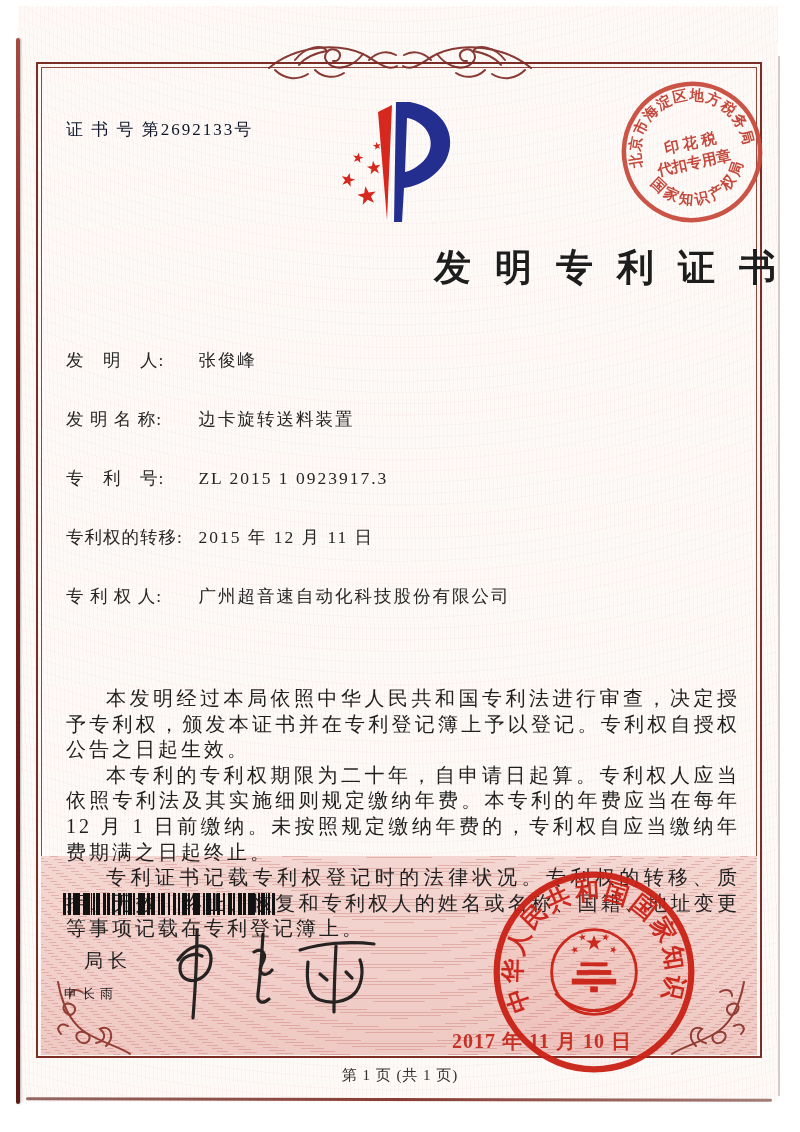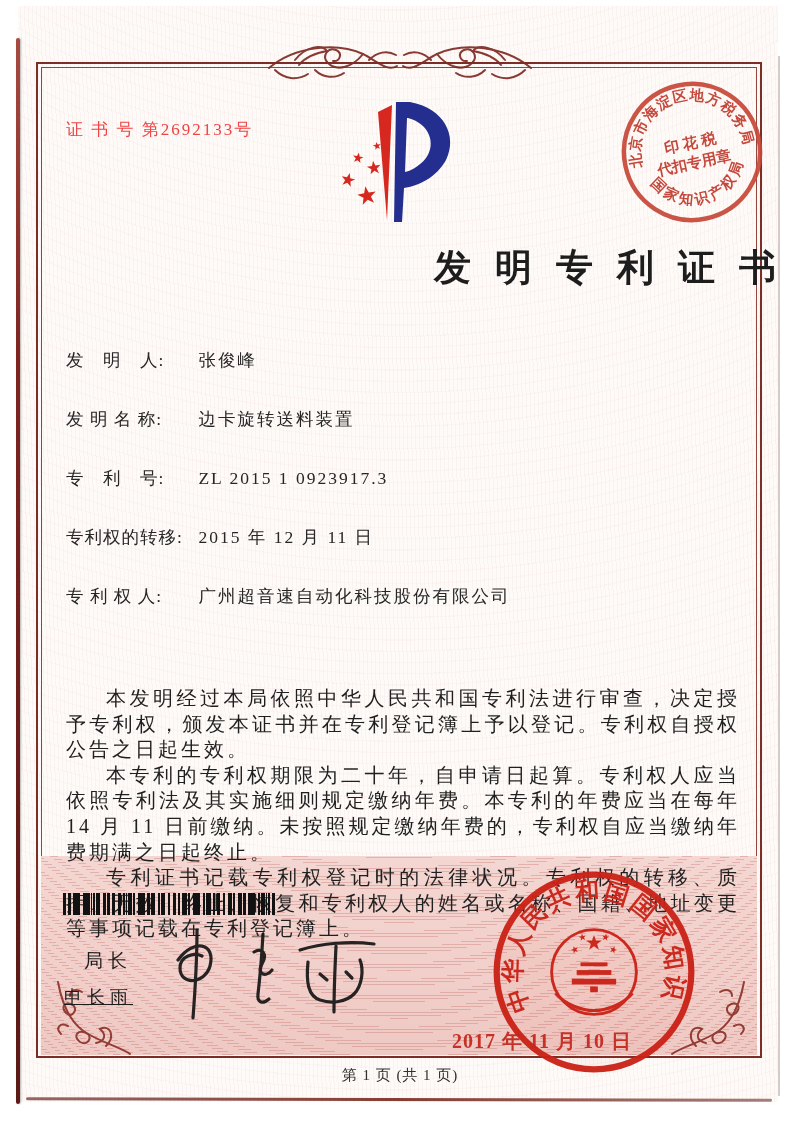--- a/index.html
+++ b/index.html
@@ -26,42 +26,42 @@
   .frame { position:absolute; left:36px; top:62px; width:726px; height:996px;
     border:2px solid #7c2d26; }
   .frame-inner { position:absolute; inset:3px; border:1px solid #94463c; }
 
   
   .pink-band { position:absolute; left:41px; top:856px; width:716px; height:199px;
     background:
       repeating-radial-gradient(140% 120% at 50% 330%, rgba(189,92,86,.30) 0 1px, rgba(189,92,86,0) 1px 6.5px),
       linear-gradient(#f4d7d2,#efc9c4); }
 
-  .cert-no { position:absolute; left:66px; top:118px; font-size:17px; letter-spacing:2px; color:#ef4444; }
+  .cert-no { position:absolute; left:66px; top:118px; font-size:17px; letter-spacing:2px; color:#0f172a; }
 
   .title { position:absolute; left:0; top:243px; width:100%; text-align:right;
     font-size:37px; font-weight:600; color:#1d1d1d; letter-spacing:24px; text-indent:24px; }
 
   .fields { position:absolute; left:66px; top:348px; width:680px; }
   .field-row { height:59px; font-size:17.5px; color:#262626; white-space:nowrap; }
   .field-label { display:inline-block; width:128px; letter-spacing:1px; }
   .field-value { letter-spacing:2px; }
 
   .body-text { position:absolute; left:66px; top:686px; width:674px;
     font-size:20px; line-height:25.6px; letter-spacing:3px; color:#1f1f1f; text-align:justify; }
   .body-text p { text-indent:2em; margin:0; }
 
   .barcode { position:absolute; left:63px; top:893px; width:213px; height:22px;
     background-image:
       repeating-linear-gradient(90deg,#121212 0 2px, rgba(0,0,0,0) 2px 5px),
       repeating-linear-gradient(90deg,#121212 0 1px, rgba(0,0,0,0) 1px 7px),
       repeating-linear-gradient(90deg,#121212 0 3px, rgba(0,0,0,0) 3px 11px); }
 
   .director-title { position:absolute; left:64px; top:948px; font-size:19px; letter-spacing:5px; color:#1c1c1c;margin-left:20px; }
-  .director-name  { position:absolute; left:64px; top:985px; font-size:18px; letter-spacing:5px; color:#1c1c1c;text-decoration:underline; }
+  .director-name  { position:absolute; left:64px; top:985px; font-size:13px; letter-spacing:5px; color:#1c1c1c; }
   .signature { position:absolute; left:150px; top:922px; }
 
   .seal { position:absolute; left:488px; top:866px; opacity:.96; }
   .seal-date { position:absolute; left:452px; top:1028px; font-size:20px; font-weight:bold;
     color:#c3261a; letter-spacing:1px; opacity:.92; }
 
   .tax-stamp { position:absolute; left:612px; top:72px; transform:rotate(-12deg); opacity:.92; }
 
   .logo { position:absolute; left:330px; top:96px; }
 
@@ -183,21 +183,21 @@
       <span class="field-value">2015 年 12 月 11 日</span>
     </div>
     <div class="field-row">
       <span class="field-label">专 利 权 人:</span>
       <span class="field-value">广州超音速自动化科技股份有限公司</span>
     </div>
   </div>
 
   <div class="body-text">
     <p>本发明经过本局依照中华人民共和国专利法进行审查，决定授予专利权，颁发本证书并在专利登记簿上予以登记。专利权自授权公告之日起生效。</p>
-    <p>本专利的专利权期限为二十年，自申请日起算。专利权人应当依照专利法及其实施细则规定缴纳年费。本专利的年费应当在每年 14 月 11 日前缴纳。未按照规定缴纳年费的，专利权自应当缴纳年费期满之日起终止。</p>
+    <p>本专利的专利权期限为二十年，自申请日起算。专利权人应当依照专利法及其实施细则规定缴纳年费。本专利的年费应当在每年 12 月 1 日前缴纳。未按照规定缴纳年费的，专利权自应当缴纳年费期满之日起终止。</p>
     <p>专利证书记载专利权登记时的法律状况。专利权的转移、质押、无效、终止、恢复和专利权人的姓名或名称、国籍、地址变更等事项记载在专利登记簿上。</p>
   </div>
 
   <div class="barcode"></div>
 
   <div class="director-title">局长</div>
   <div class="director-name">申长雨</div>
 
   <svg class="signature" width="260" height="100" viewBox="0 0 260 100">
     <g stroke="#151515" stroke-width="3.2" fill="none" stroke-linecap="round" stroke-linejoin="round" opacity=".92">

